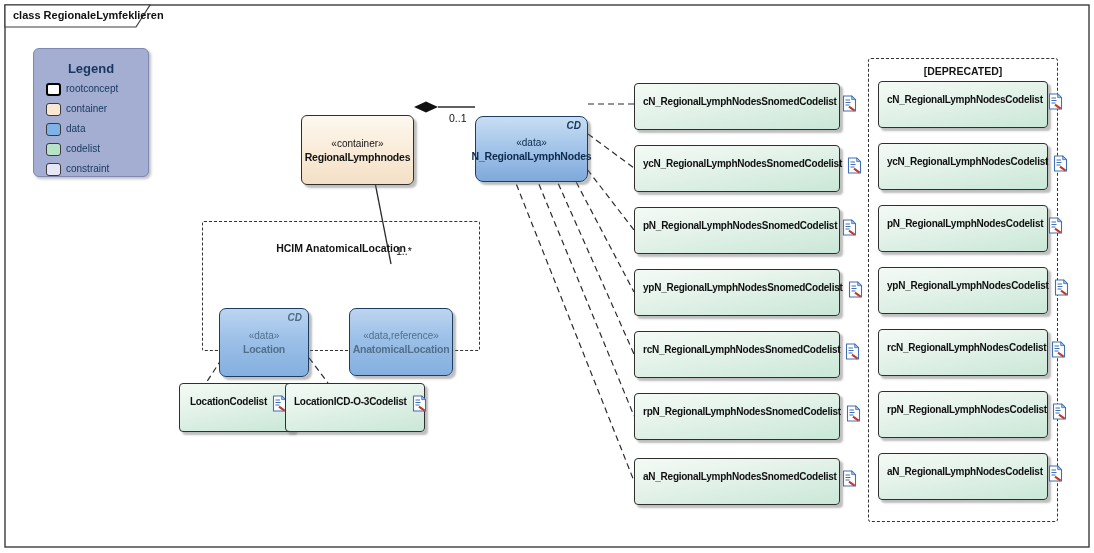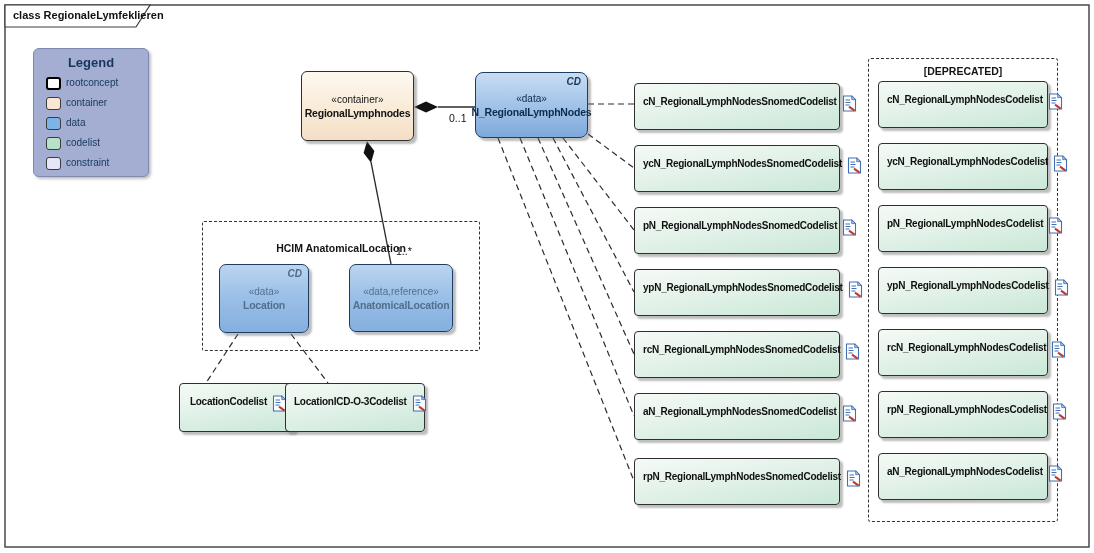--- a/index.html
+++ b/index.html
@@ -6,35 +6,35 @@
   body { font-family:"Liberation Sans", sans-serif; }
   .canvas { position:relative; width:1094px; height:553px; background:#ffffff; overflow:hidden; }
   svg.overlay { position:absolute; left:0; top:0; width:1094px; height:553px; pointer-events:none; }
 
   .frame-title { position:absolute; left:13px; top:9px; font-size:11px; font-weight:bold; color:#111; }
 
   
   .legend { position:absolute; left:33px; top:48px; width:114px; height:127px;
             background:#a3aed2; border:1px solid #7d89b0; border-radius:6px;
             box-shadow:2px 2px 3px rgba(0,0,0,.25); }
-  .legend-title { text-align:center; margin-top:6px; font-size:13px; font-weight:bold; color:#17365d; }
+  .legend-title { text-align:center; margin-top:12px; font-size:13px; font-weight:bold; color:#17365d; }
   .legend-rows { margin:7px 0 0 12px; display:flex; flex-direction:column; gap:7px; }
   .lg-row { display:flex; align-items:flex-start; gap:5px; }
   .sw { width:15px; height:13px; border:1px solid #3b3b3b; border-radius:3px; background:#fff; box-sizing:border-box; }
   .sw-rootconcept { background:#ffffff; border:2.4px solid #000; }
   .sw-container   { background:#f9e7d4; }
   .sw-data        { background:#7eb3e8; }
   .sw-codelist    { background:#b7e2c8; }
   .sw-constraint  { background:#e6e6f7; }
   .lg-label { font-size:10px; color:#17365d; }
 
   
   .uml-box { position:absolute; box-sizing:border-box; border:1.3px solid #2f2f2f;
              box-shadow:3px 3px 2px rgba(110,110,110,.45);
-             display:flex; flex-direction:column; align-items:center; justify-content:center; }
+             display:flex; flex-direction:column; align-items:center; justify-content:center;margin-top:44px; }
   .stereo { font-size:10px; line-height:13px; }
   .bname  { font-size:10.5px; font-weight:bold; line-height:14px; letter-spacing:-0.2px; white-space:nowrap; }
   .cd-tag { position:absolute; top:3px; right:6px; font-size:10px; font-style:italic; font-weight:bold; }
 
   .container-box { left:301px; top:71px; width:113px; height:70px; border-radius:6px;
                    background:linear-gradient(180deg,#fdf8ef 0%,#f9ecd9 50%,#f4dfc6 100%); color:#141414; }
   .n-box { left:475px; top:72px; width:113px; height:66px; border-radius:8px;
            border-color:#1d3e63;
            background:linear-gradient(180deg,#c8ddf2 0%,#a5c6ea 45%,#7fa9db 100%); color:#0e2a4d; }
   .n-box .cd-tag { color:#17365d; }
@@ -234,31 +234,31 @@
     <span class="cl-label">rcN_RegionalLymphNodesSnomedCodelist</span>
     <svg class="doc-icon" viewBox="0 0 15 17">
       <path d="M1.5 1h8.2l3.8 3.6V16H1.5z" fill="#ffffff" stroke="#3f6fb5" stroke-width="1.1" stroke-linejoin="round"></path>
       <path d="M9.7 1l3.8 3.6H9.7z" fill="#a9c6ea" stroke="#3f6fb5" stroke-width="0.8"></path>
       <path d="M3.5 5h4.5M3.5 7.5h5M3.5 10h4" stroke="#3f6fb5" stroke-width="1" fill="none"></path>
       <path d="M7 11.7l5.6 3.9" stroke="#c0392b" stroke-width="2.1" fill="none"></path>
     </svg>
   </div>
 
   <div class="codelist-box">
+    <span class="cl-label">rpN_RegionalLymphNodesSnomedCodelist</span>
+    <svg class="doc-icon" viewBox="0 0 15 17">
+      <path d="M1.5 1h8.2l3.8 3.6V16H1.5z" fill="#ffffff" stroke="#3f6fb5" stroke-width="1.1" stroke-linejoin="round"></path>
+      <path d="M9.7 1l3.8 3.6H9.7z" fill="#a9c6ea" stroke="#3f6fb5" stroke-width="0.8"></path>
+      <path d="M3.5 5h4.5M3.5 7.5h5M3.5 10h4" stroke="#3f6fb5" stroke-width="1" fill="none"></path>
+      <path d="M7 11.7l5.6 3.9" stroke="#c0392b" stroke-width="2.1" fill="none"></path>
+    </svg>
+  </div>
+
+  <div class="codelist-box">
     <span class="cl-label">aN_RegionalLymphNodesSnomedCodelist</span>
-    <svg class="doc-icon" viewBox="0 0 15 17">
-      <path d="M1.5 1h8.2l3.8 3.6V16H1.5z" fill="#ffffff" stroke="#3f6fb5" stroke-width="1.1" stroke-linejoin="round"></path>
-      <path d="M9.7 1l3.8 3.6H9.7z" fill="#a9c6ea" stroke="#3f6fb5" stroke-width="0.8"></path>
-      <path d="M3.5 5h4.5M3.5 7.5h5M3.5 10h4" stroke="#3f6fb5" stroke-width="1" fill="none"></path>
-      <path d="M7 11.7l5.6 3.9" stroke="#c0392b" stroke-width="2.1" fill="none"></path>
-    </svg>
-  </div>
-
-  <div class="codelist-box">
-    <span class="cl-label">rpN_RegionalLymphNodesSnomedCodelist</span>
     <svg class="doc-icon" viewBox="0 0 15 17">
       <path d="M1.5 1h8.2l3.8 3.6V16H1.5z" fill="#ffffff" stroke="#3f6fb5" stroke-width="1.1" stroke-linejoin="round"></path>
       <path d="M9.7 1l3.8 3.6H9.7z" fill="#a9c6ea" stroke="#3f6fb5" stroke-width="0.8"></path>
       <path d="M3.5 5h4.5M3.5 7.5h5M3.5 10h4" stroke="#3f6fb5" stroke-width="1" fill="none"></path>
       <path d="M7 11.7l5.6 3.9" stroke="#c0392b" stroke-width="2.1" fill="none"></path>
     </svg>
   </div>
 </div>
 
   <div class="deprecated-group">

